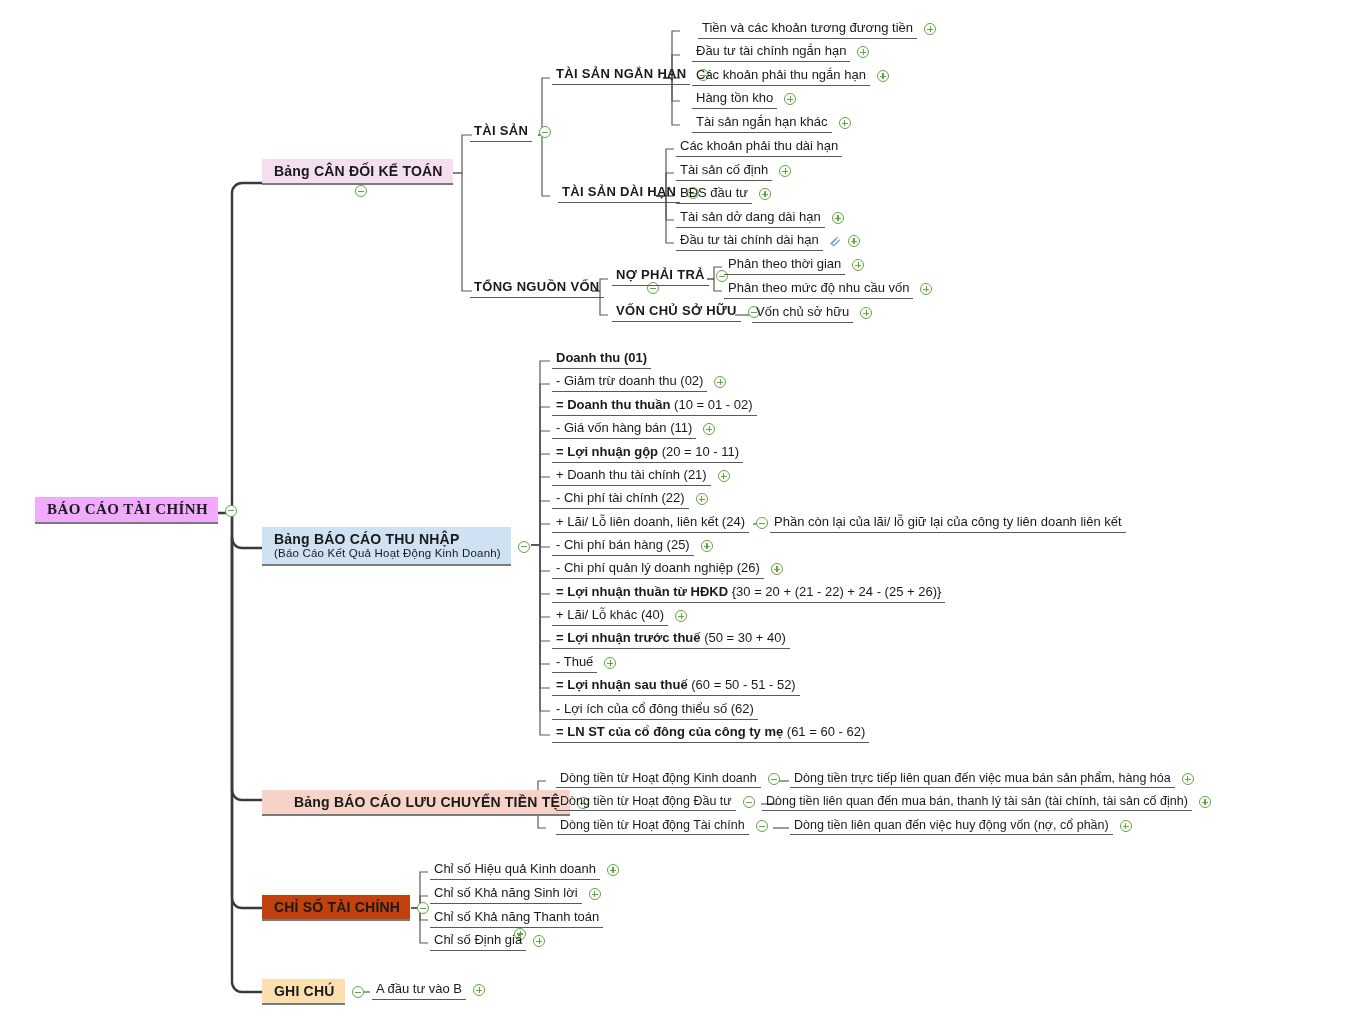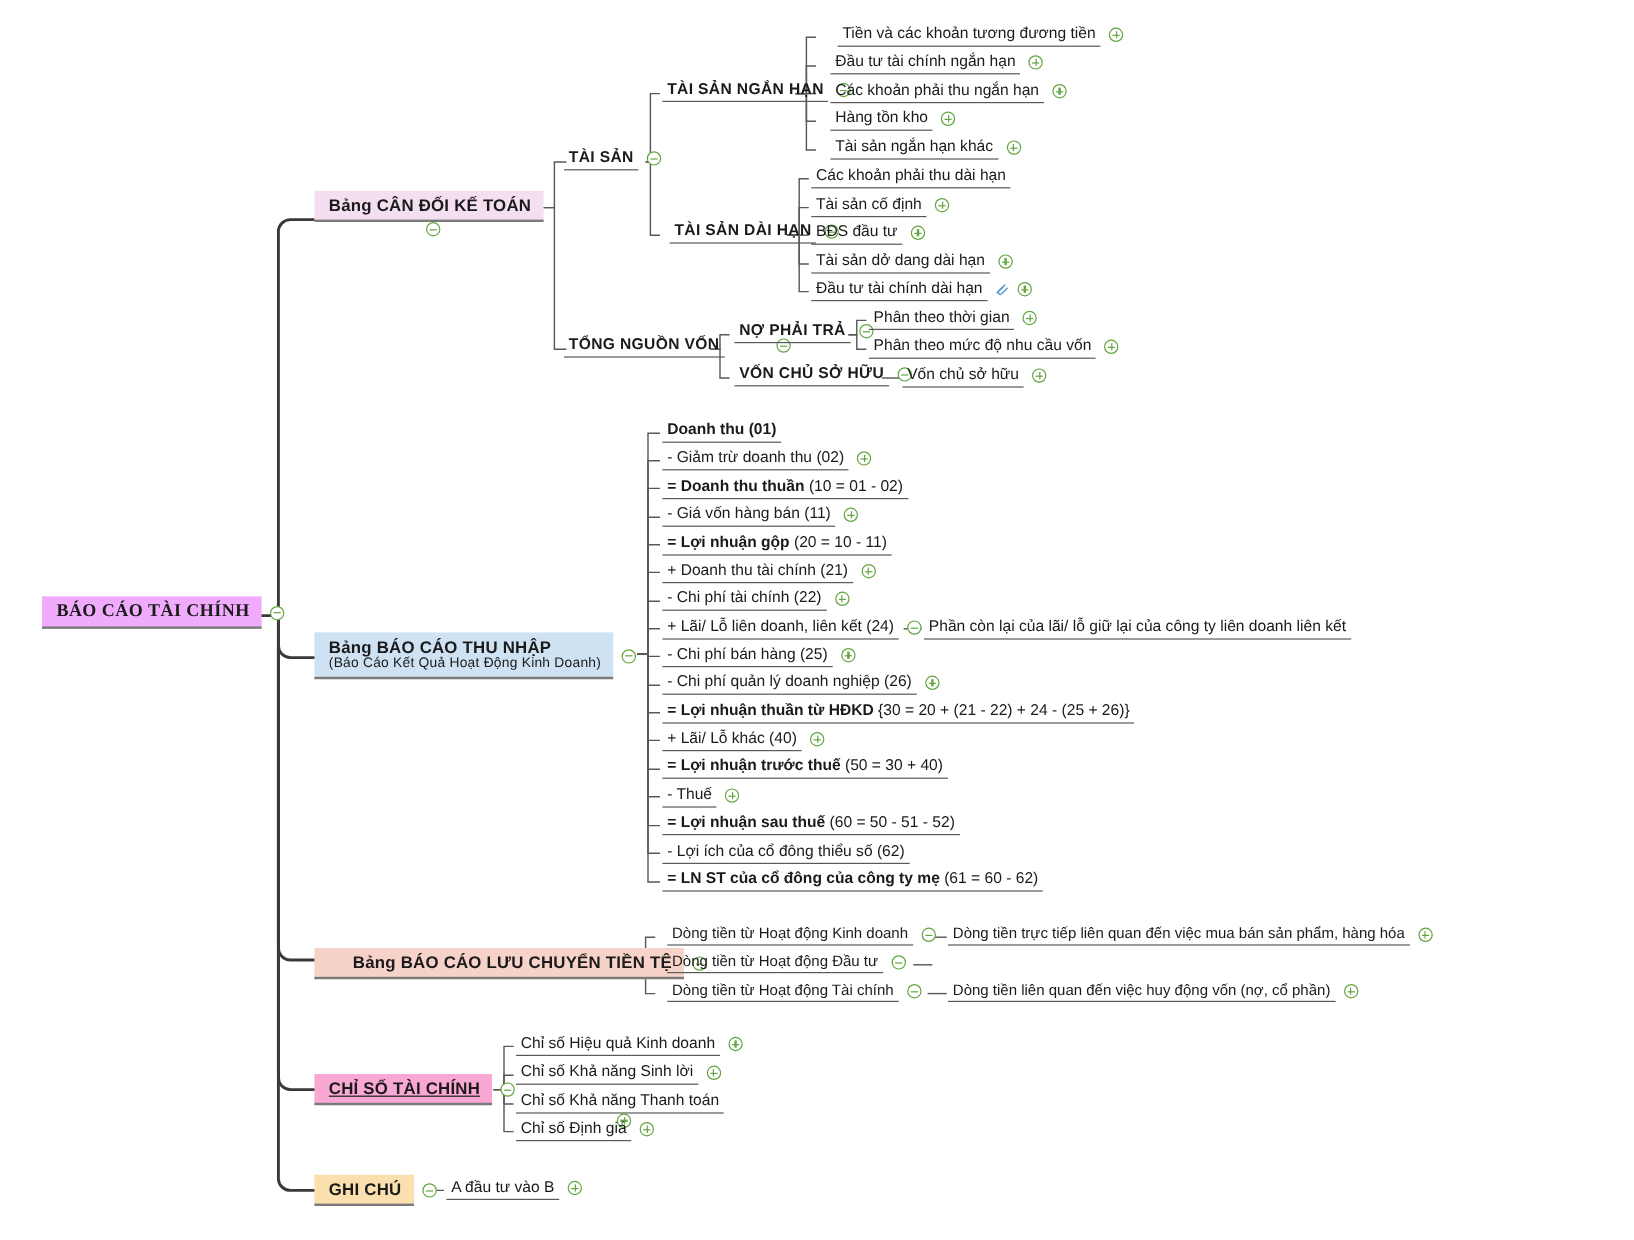--- a/index.html
+++ b/index.html
@@ -43,21 +43,21 @@
 
   
   .boxed .txtwrap {
     padding: 4px 10px 4px 12px;
     border-bottom: 2px solid #7a7a7a;
     font-weight: bold;
   }
   .box-pink   .txtwrap { background: #f4dff0; }
   .box-blue   .txtwrap { background: #cfe2f3; }
   .box-salmon .txtwrap { background: #f6d2c8; padding-left: 32px; }
-  .box-green  .txtwrap { background: #f9a8d4; text-decoration: underline; }
+  .box-green  .txtwrap { background: #c2410c; }
   .box-orange .txtwrap { background: #fbdfae; }
   .box-root   .txtwrap { background: #f0abfc; font-family: Liberation Serif, serif; }
 
   
   .s-root  { font-size: 15px; font-weight: bold; letter-spacing: .4px; }
   .s-topic { font-size: 14px; font-weight: bold; letter-spacing: .2px; }
   .s-cap   { font-size: 13px; font-weight: bold; letter-spacing: .3px; }
   .s-item  { font-size: 13px; }
   .s-small { font-size: 12.5px; }
 
@@ -357,20 +357,24 @@
   </div>
   <div class="node ul s-small" style="left:790px; top:770px;">
     <span class="txtwrap lbl">Dòng tiền trực tiếp liên quan đến việc mua bán sản phẩm, hàng hóa</span>
     <span class="tg plus"></span>
   </div>
 
   <div class="node ul s-small" style="left:556px; top:793px;">
     <span class="txtwrap lbl">Dòng tiền từ Hoạt động Đầu tư</span>
     <span class="tg minus"></span>
   </div>
+  <div class="node ul s-small" style="left:762px; top:793px;">
+    <span class="txtwrap lbl">Dòng tiền liên quan đến mua bán, thanh lý tài sản (tài chính, tài sản cố định)</span>
+    <span class="tg plus"></span>
+  </div>
 
   <div class="node ul s-small" style="left:556px; top:817px;">
     <span class="txtwrap lbl">Dòng tiền từ Hoạt động Tài chính</span>
     <span class="tg minus"></span>
   </div>
   <div class="node ul s-small" style="left:790px; top:817px;">
     <span class="txtwrap lbl">Dòng tiền liên quan đến việc huy động vốn (nợ, cổ phần)</span>
     <span class="tg plus"></span>
   </div>
 

